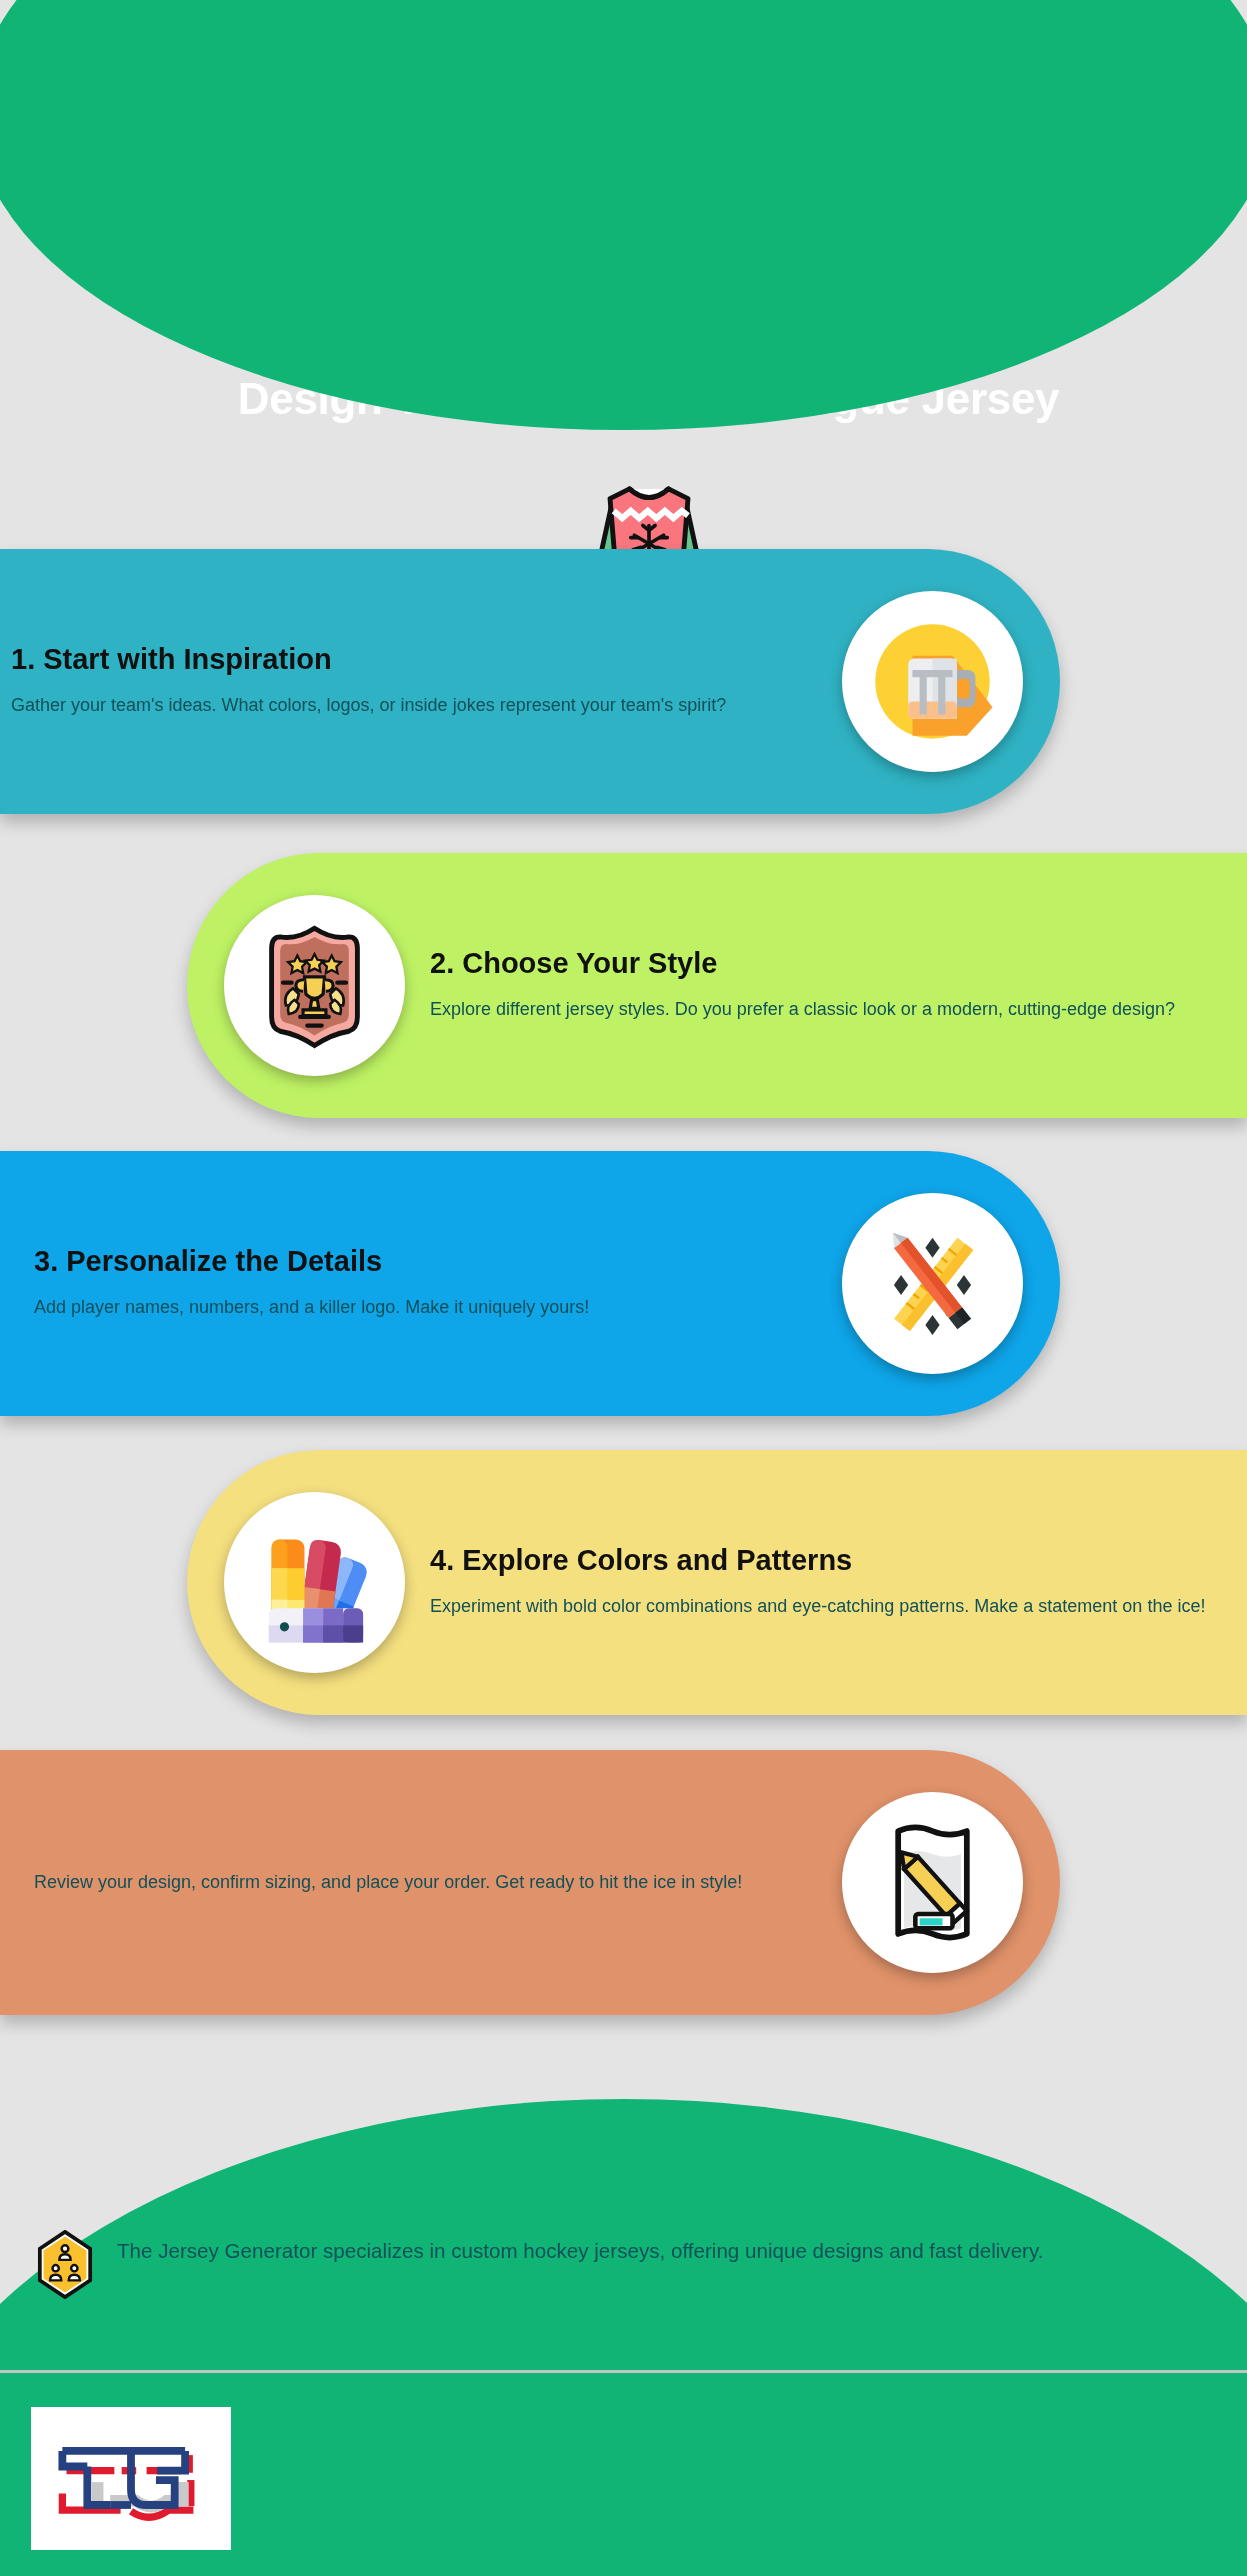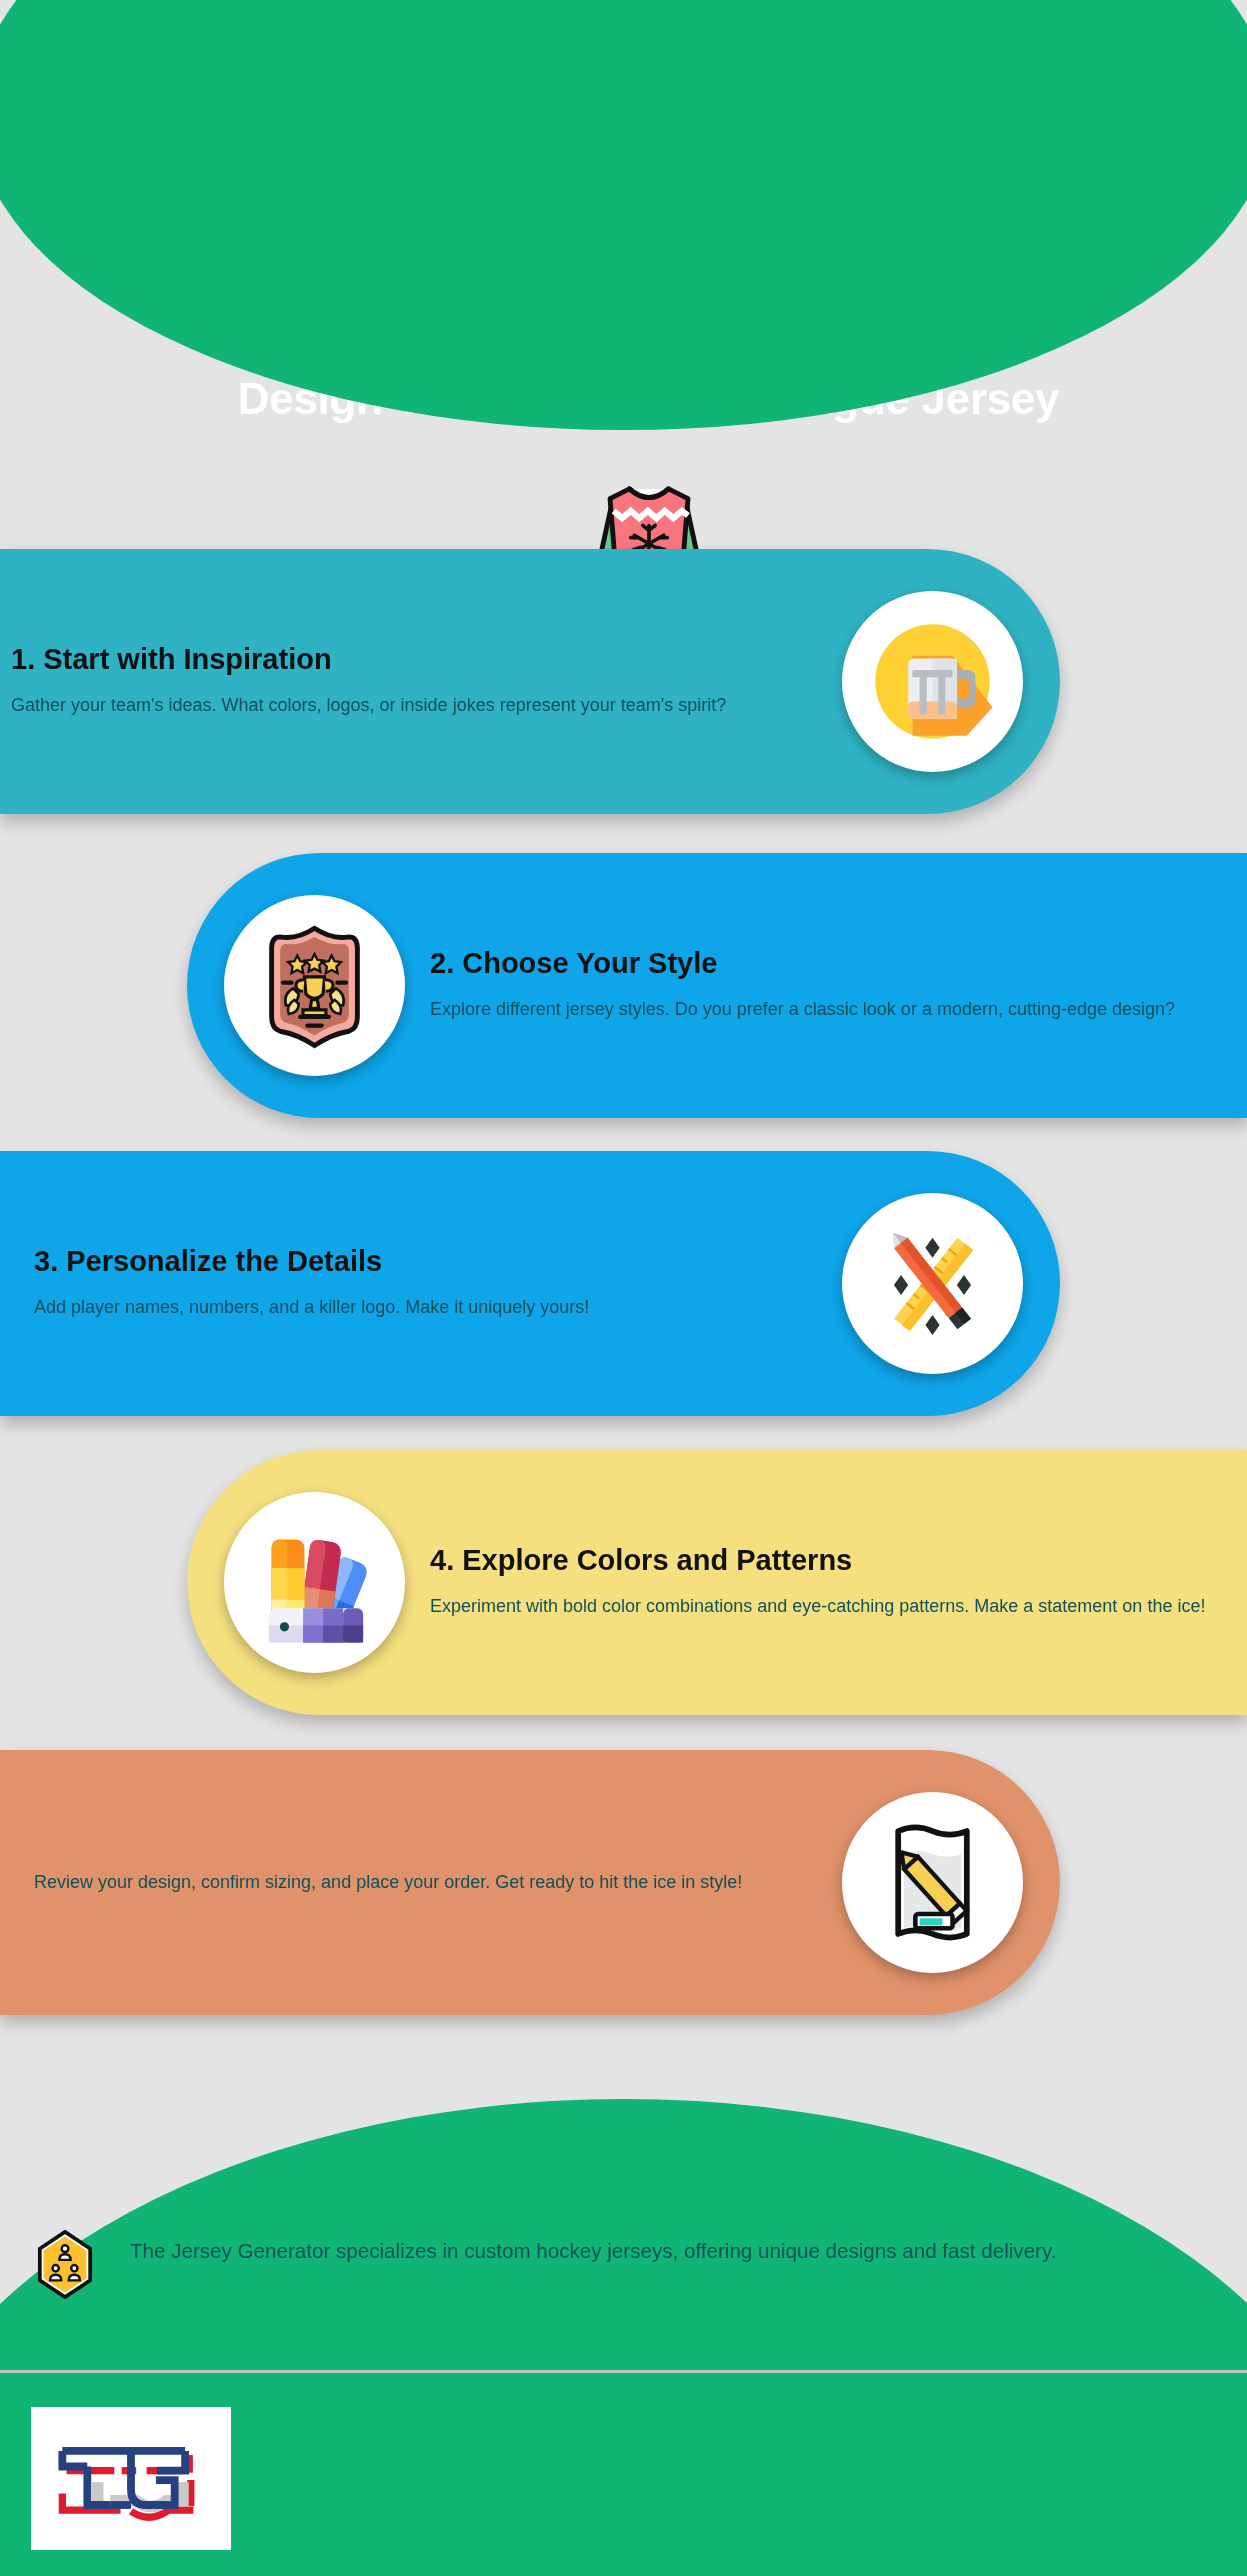--- a/index.html
+++ b/index.html
@@ -135,21 +135,21 @@
     overflow: hidden;
     z-index: 2;
   }
   .footer-about {
     position: absolute;
     left: 37px;
     top: 2230px;
     width: 1173px;
     display: flex;
     align-items: flex-start;
-    gap: 37px;
+    gap: 24px;
     z-index: 3;
   }
   .footer-about-icon { flex: 0 0 auto; width: 56px; height: 69px; }
   .footer-about-icon svg { width: 100%; height: 100%; }
   .footer-about-text {
     font-size: 20.6px;
     color: #10505a;
     line-height: 1.55;
     padding-top: 5px;
   }
@@ -272,21 +272,21 @@
         <rect x="33" y="34" width="34" height="42" rx="4" fill="#eceef0"></rect>
         <rect x="50" y="34" width="17" height="42" fill="#dfe2e6"></rect>
         <rect x="33" y="64" width="34" height="12" rx="3" fill="#fbc08a"></rect>
         <rect x="36" y="42" width="28" height="5" fill="#b8bdc4"></rect>
         <rect x="41" y="45" width="5" height="28" fill="#b8bdc4"></rect>
         <rect x="54" y="45" width="5" height="28" fill="#b8bdc4"></rect>
       </svg>
     </div>
   </div>
 
-  <div class="step-card align-right" style="top:853px; background:#0ea5e9;">
+  <div class="step-card align-right" style="top:853px; background:#bef264;">
     <div class="step-badge">
       <svg viewBox="0 0 100 100">
         <path d="M50 10 Q62 18 74 16 Q80 16 80 24 L80 72 Q80 80 74 82 Q62 84 50 92 Q38 84 26 82 Q20 80 20 72 L20 24 Q20 16 26 16 Q38 18 50 10 Z" fill="#f6a9a0" stroke="#111" stroke-width="3.4"></path>
         <path d="M50 16 Q60 22 70 21 Q74 21 74 26 L74 70 Q74 75 70 76 Q60 78 50 85 Q40 78 30 76 Q26 75 26 70 L26 26 Q26 21 30 21 Q40 22 50 16 Z" fill="#bf6f5e"></path>
         <g fill="#f6d055" stroke="#111" stroke-width="1.6">
           <path d="M38 29 l2 4 l4.5 .6 l-3.2 3.2 l.8 4.5 l-4.1 -2.1 l-4.1 2.1 l.8 -4.5 l-3.2 -3.2 l4.5 -.6 Z"></path>
           <path d="M50 28 l2 4 l4.5 .6 l-3.2 3.2 l.8 4.5 l-4.1 -2.1 l-4.1 2.1 l.8 -4.5 l-3.2 -3.2 l4.5 -.6 Z"></path>
           <path d="M62 29 l2 4 l4.5 .6 l-3.2 3.2 l.8 4.5 l-4.1 -2.1 l-4.1 2.1 l.8 -4.5 l-3.2 -3.2 l4.5 -.6 Z"></path>
         </g>
         <g stroke="#111" stroke-width="3" stroke-linecap="round">

